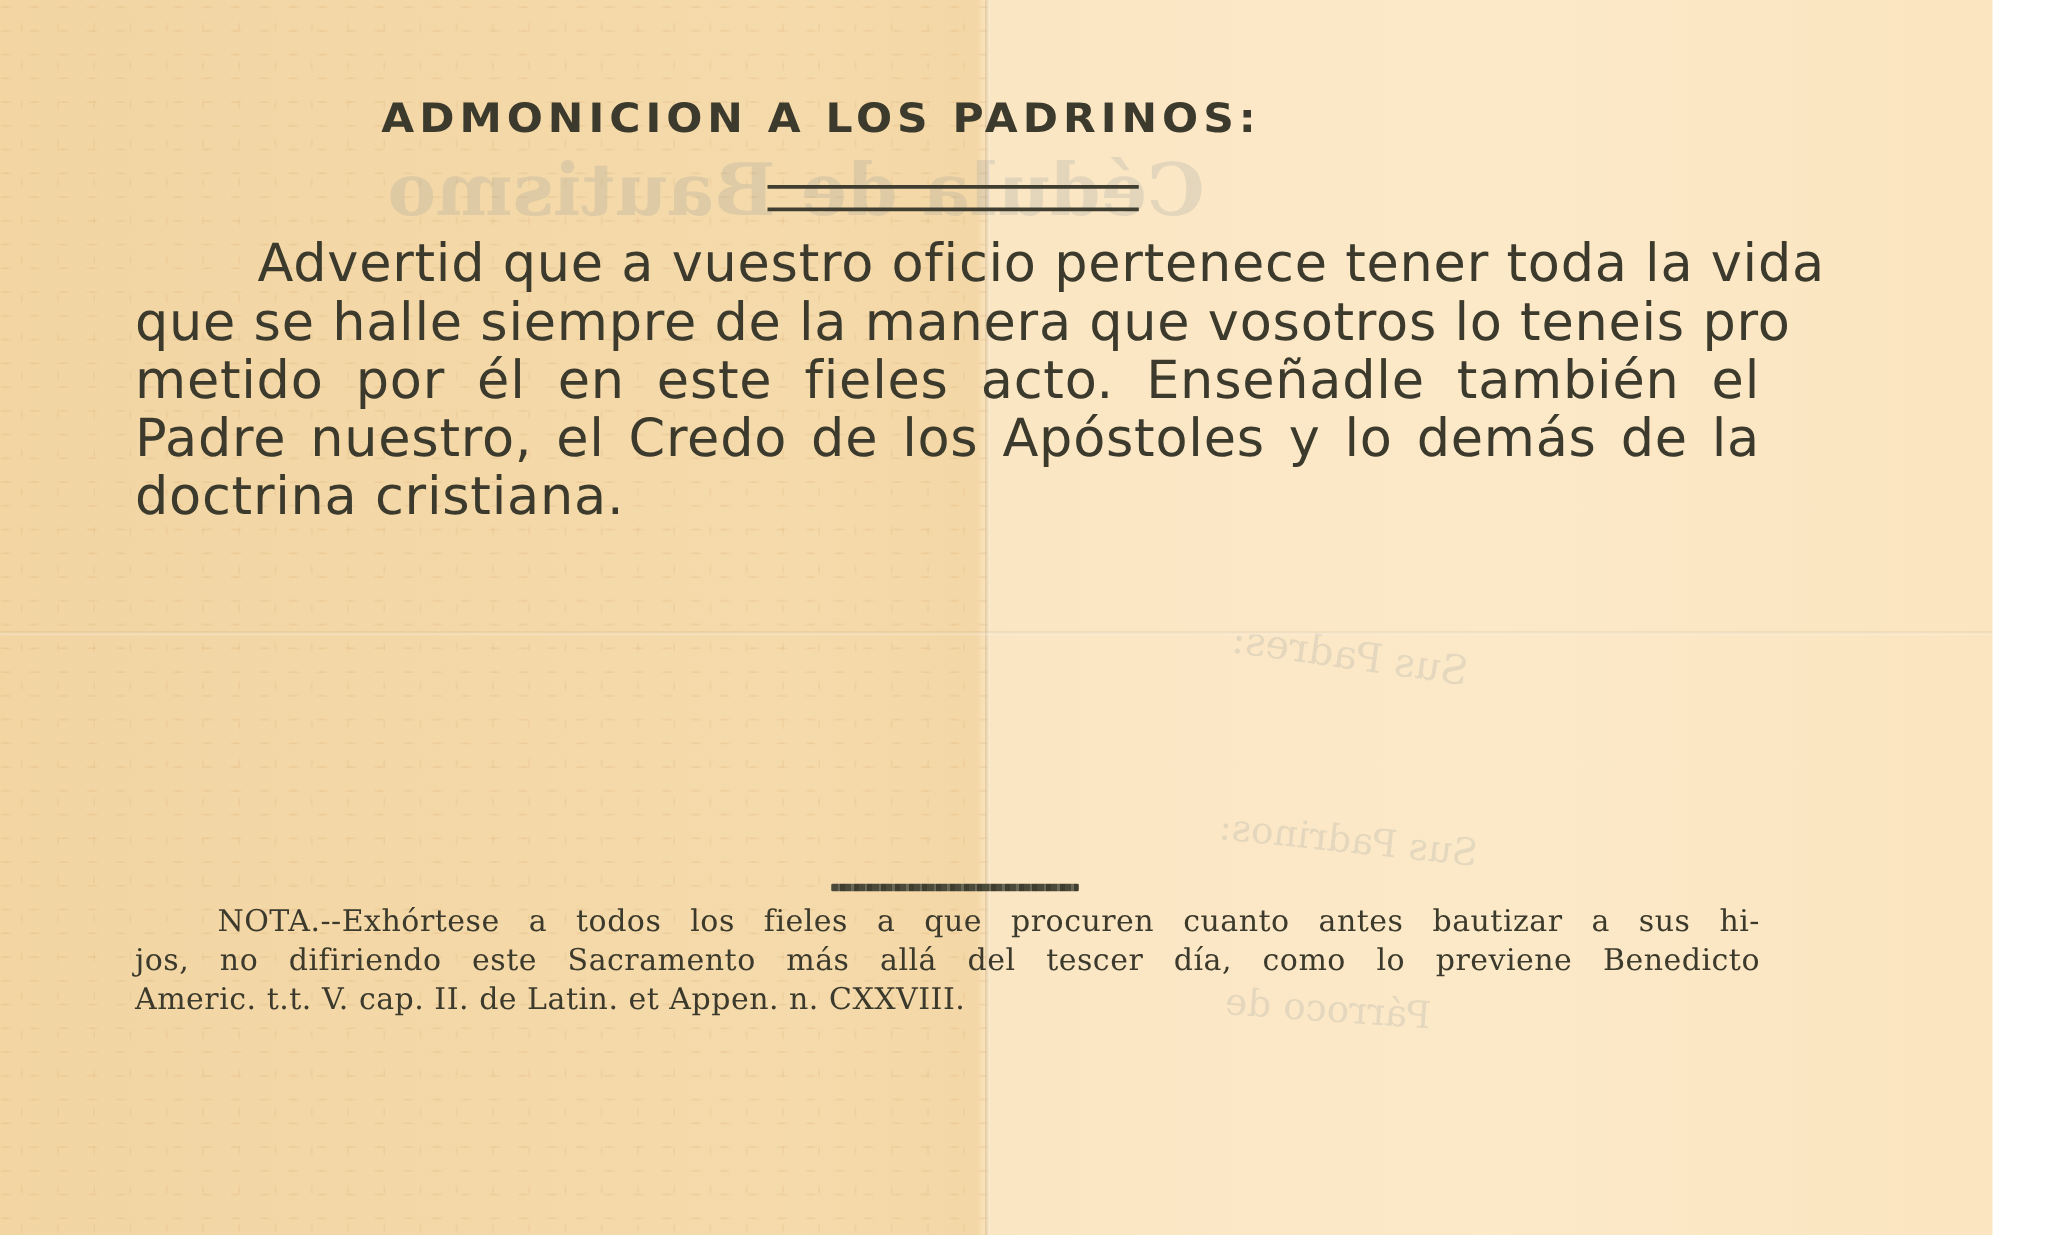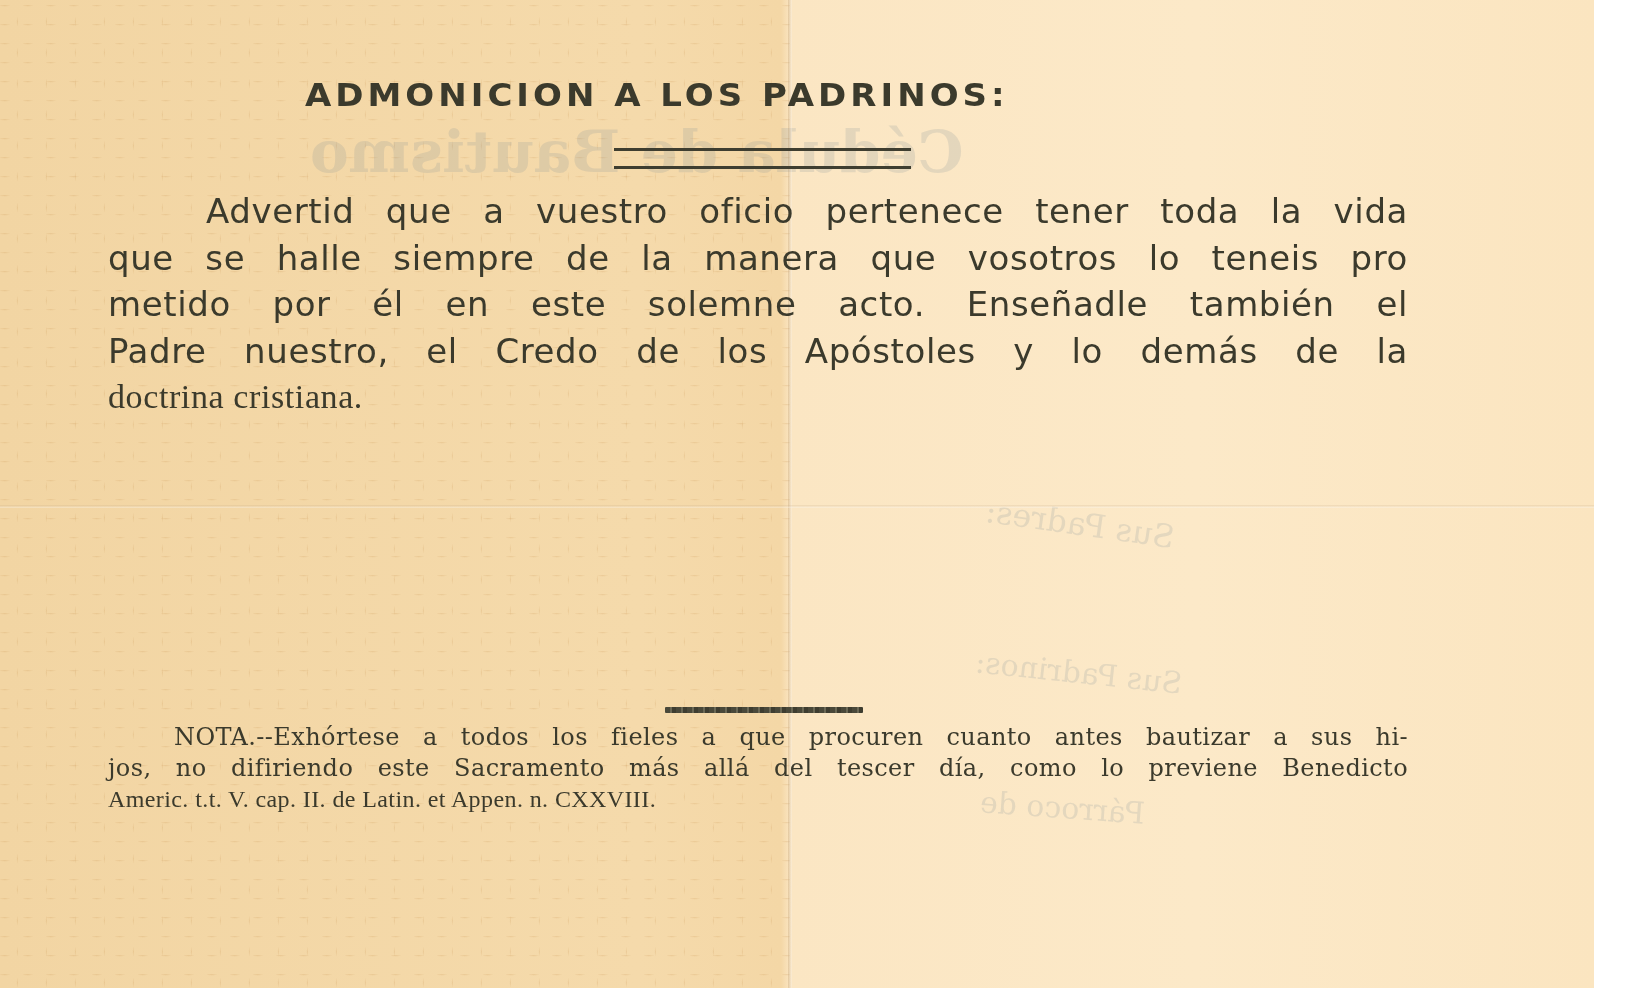--- a/index.html
+++ b/index.html
@@ -44,28 +44,28 @@
     font-family: "DejaVu Sans", sans-serif; font-weight: bold;
     font-size: 34px; letter-spacing: 4px; text-align: left;
     transform: scaleY(0.95);
   }
   .double-rule {
     position: absolute; left: 614px; top: 148px; width: 297px; height: 15px;
     border-top: 3px solid #3f3e30; border-bottom: 3px solid #3f3e30;
   }
   .body-text {
     position: absolute; left: 108px; width: 1300px;
-    font-family: "DejaVu Sans", sans-serif; font-size: 34px;
+    font-family: "DejaVu Sans", sans-serif; font-size: 42px;
     line-height: 46.5px; letter-spacing: 0.6px;
   }
   .para1 { top: 188px; }
   .para2 { top: 515px; }
   .line { white-space: nowrap; display: block; text-align: justify; text-align-last: justify; width: 1300px; }
   .line.indent { padding-left: 98px; width: 1202px; }
-  .line.last { text-align-last: left; font-family: Liberation Serif, serif; }
+  .line.last { text-align-last: left; }
   .ornament {
     position: absolute; left: 665px; top: 707px; width: 198px; height: 6px;
     background: repeating-linear-gradient(90deg, #4a493a 0 5px, #6a6855 5px 7px, #3e3d30 7px 11px);
     border-radius: 1px;
   }
   .note {
     position: absolute; left: 108px; top: 722px; width: 1300px;
     font-family: "DejaVu Serif", serif; font-size: 24px; line-height: 31px;
     letter-spacing: 0.4px;
   }
@@ -85,21 +85,21 @@
 
   <div class="fold-v"></div>
   <div class="fold-h"></div>
 
   <div class="heading ink">ADMONICION A LOS PADRINOS:</div>
   <div class="double-rule"></div>
 
   <div class="body-text para1 ink">
     <span class="line indent">Advertid que a vuestro oficio pertenece tener toda la vida</span>
     <span class="line">que se halle siempre de la manera que vosotros lo teneis pro</span>
-    <span class="line">metido por él en este solemne acto.  Enseñadle también el</span>
+    <span class="line">metido por él en este fieles acto.  Enseñadle también el</span>
     <span class="line">Padre nuestro, el Credo de los Apóstoles y lo demás de la</span>
     <span class="line last">doctrina cristiana.</span>
   </div>
 
 
   <div class="ornament"></div>
 
   <div class="note ink">
     <span class="line indent">NOTA.--Exhórtese a todos los fieles a que procuren cuanto antes bautizar a sus hi-</span>
     <span class="line">jos, no difiriendo este Sacramento más allá del tescer día, como lo previene Benedicto</span>

